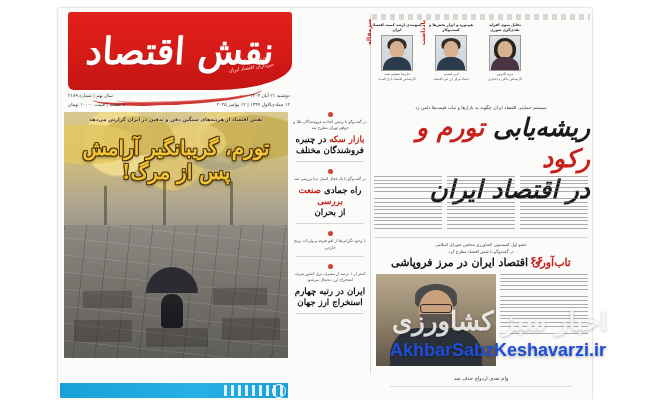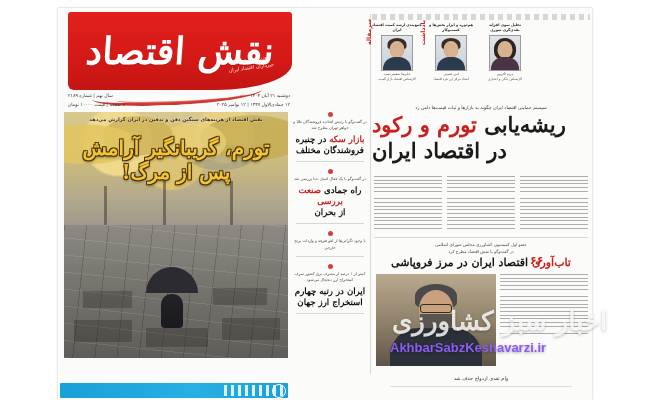--- a/index.html
+++ b/index.html
@@ -154,23 +154,23 @@
   .cm .cbadge{
     position:absolute;left:-7px;top:22px;font-size:6px;color:#c8201c;font-weight:700;
     transform:rotate(-90deg);transform-origin:left top;white-space:nowrap;
   }
 
   .lead-kicker{
     position:absolute;left:4px;top:96px;width:214px;text-align:center;
     font-size:4.6px;line-height:1.6;color:#333;
   }
   .lead-head{
-    position:absolute;left:2px;top:104px;width:218px;text-align:left;
+    position:absolute;left:2px;top:104px;width:218px;text-align:right;
     font-family:"DejaVu Serif","Liberation Serif",serif;
-    font-size:21px;font-weight:700;line-height:1.24;color:#1a1a1a;letter-spacing:-.6px;
+    font-size:25px;font-weight:700;line-height:1.24;color:#1a1a1a;letter-spacing:-.6px;font-style:italic;
   }
   .lead-head .rd{color:#c8201c;}
   .lead-body{
     position:absolute;left:4px;top:168px;width:214px;height:58px;
     display:flex;gap:5px;flex-direction:row-reverse;
   }
   .lb-col{flex:1;}
   .fake-lines{
     height:100%;
     background:repeating-linear-gradient(180deg,#6d6d6d 0 .9px,transparent .9px 3.7px);
@@ -233,21 +233,21 @@
   .wm-fa{
     position:absolute;left:392px;top:306px;
     font-family:"DejaVu Serif","Liberation Serif",serif;
     font-size:26px;font-weight:700;color:rgba(255,255,255,.82);
     text-shadow:0 1px 3px rgba(0,0,0,.25);letter-spacing:-1px;
   }
   .wm-en{
     position:absolute;left:390px;top:340px;
     font-family:"Liberation Sans","DejaVu Sans",sans-serif;
     direction:ltr;
-    font-size:13px;font-weight:700;color:#8b5cf6;
+    font-size:18px;font-weight:700;color:#1d4ed8;
     text-shadow:0 1px 3px rgba(0,0,0,.35);
   }
 </style>
 </head>
 <body>
 
 <div class="screen">
   <div class="page">
 
     <div class="masthead">

